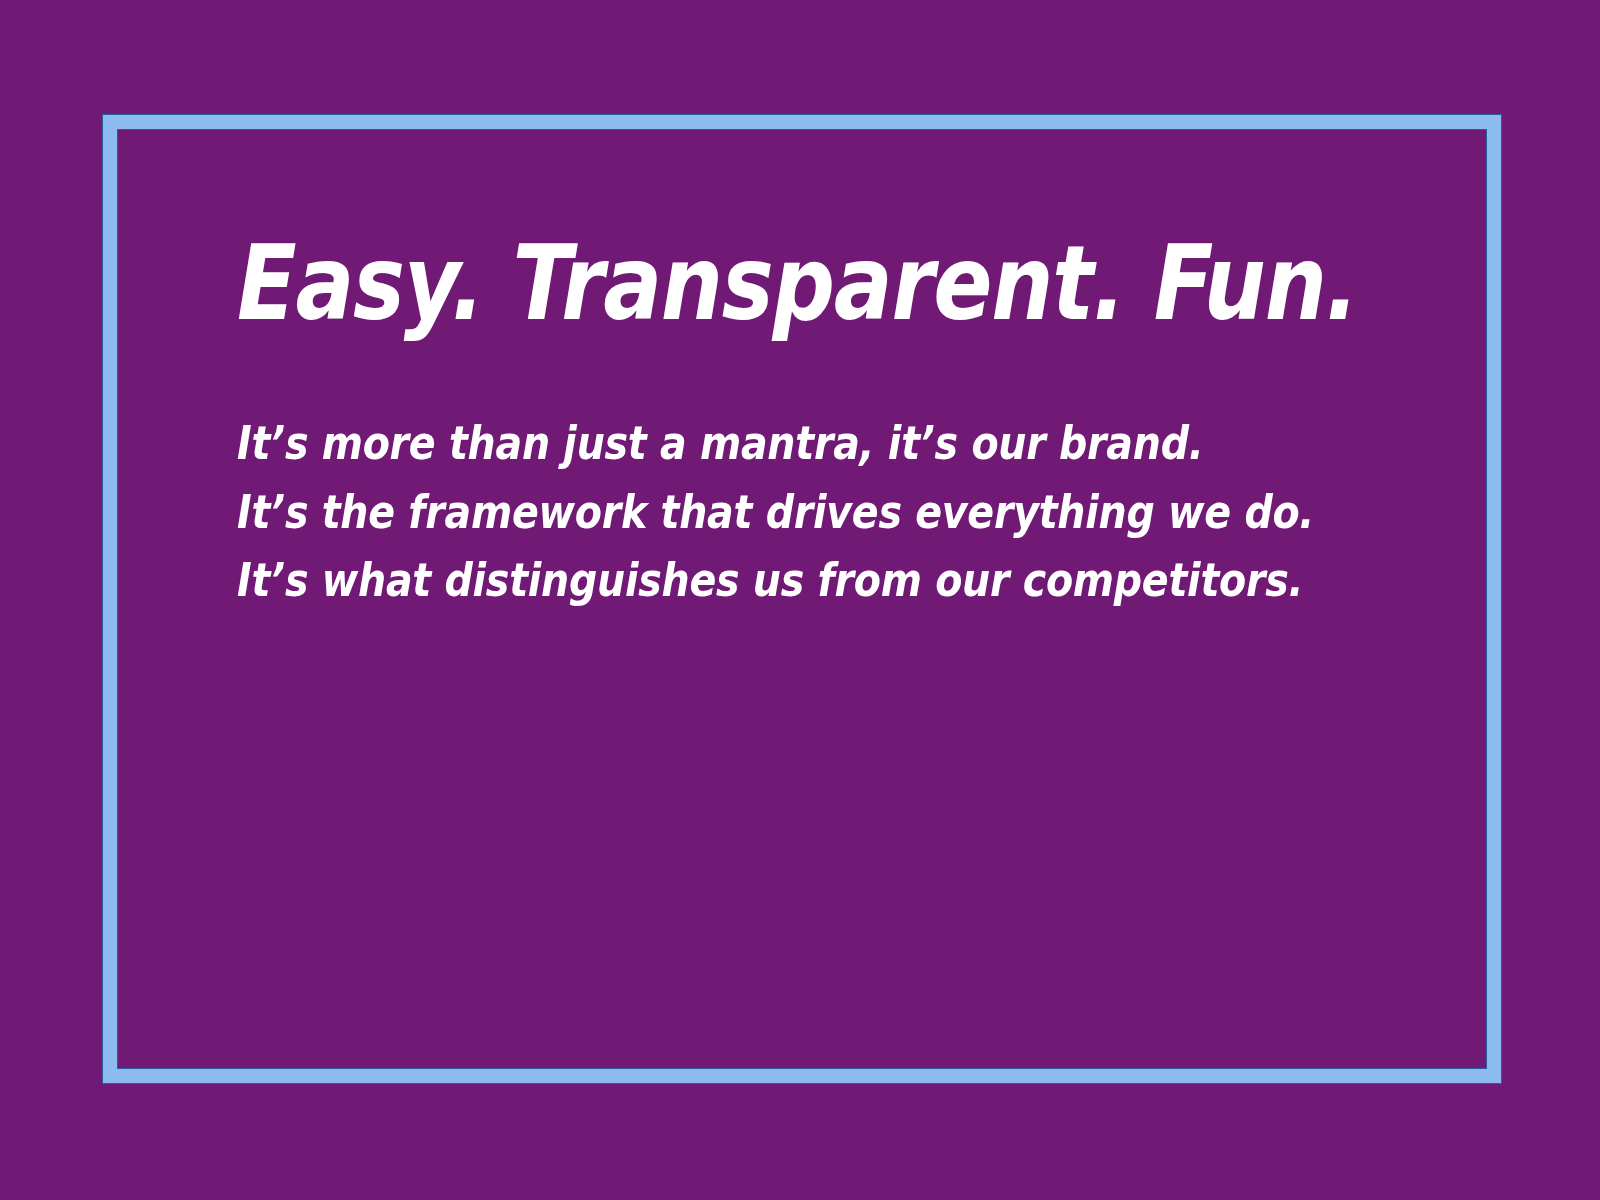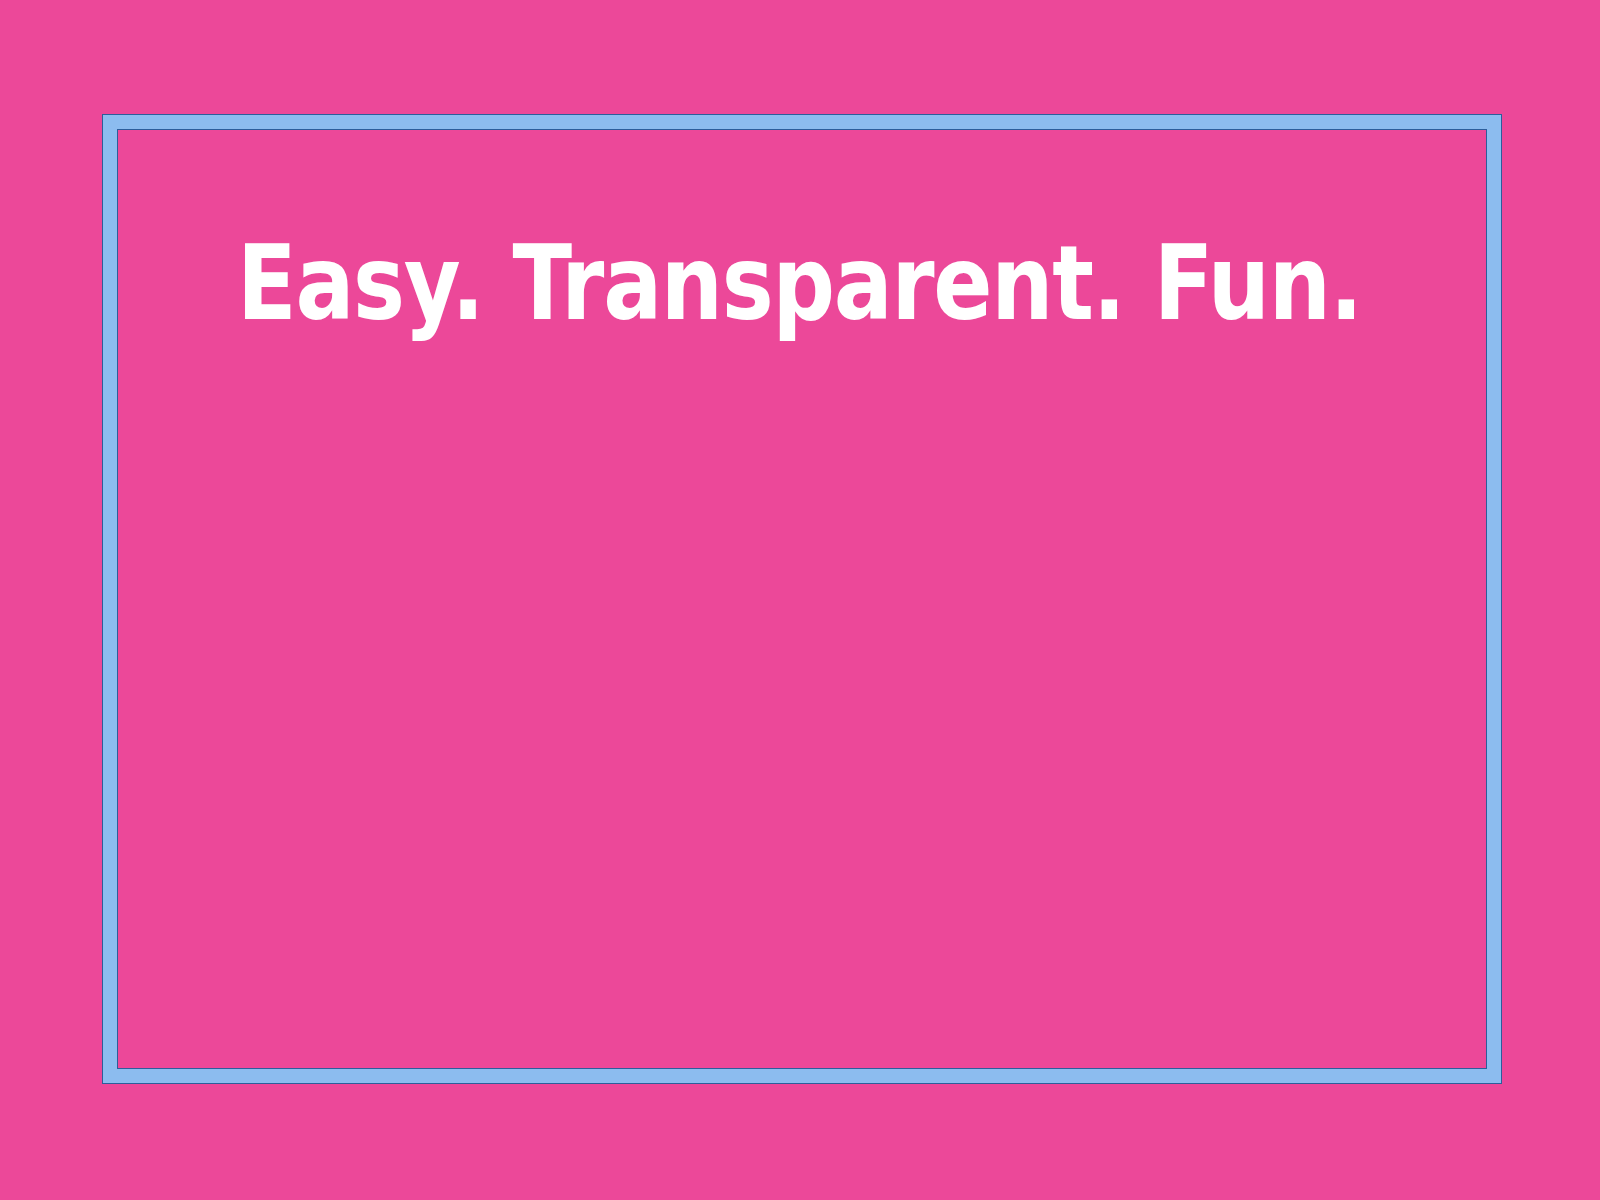--- a/index.html
+++ b/index.html
@@ -12,21 +12,22 @@
     height: 1200px;
     overflow: hidden;
     background: #054A8B;
     font-family: "Liberation Sans", sans-serif;
   }
 
   .slide {
     position: relative;
     width: 1600px;
     height: 1200px;
-    background: #ec4899;
+    background: #701a75;
+    font-style: italic;
   }
 
   
   .frame {
     position: absolute;
     left: 103px;
     top: 115px;
     width: 1398px;
     height: 968px;
     border: 14px solid #8CBCEF;
@@ -102,15 +103,20 @@
 <body>
 
 <div class="slide">
 
   <div class="frame"></div>
 
   <div class="content">
 
     <div class="headline">Easy. Transparent. Fun.</div>
 
+    <div class="intro">
+      <div class="intro-line">It’s more than just a mantra, it’s our brand.</div>
+      <div class="intro-line">It’s the framework that drives everything we do.</div>
+      <div class="intro-line">It’s what distinguishes us from our competitors.</div>
+    </div>
 
   </div>
 </div>
 
 </body></html>

